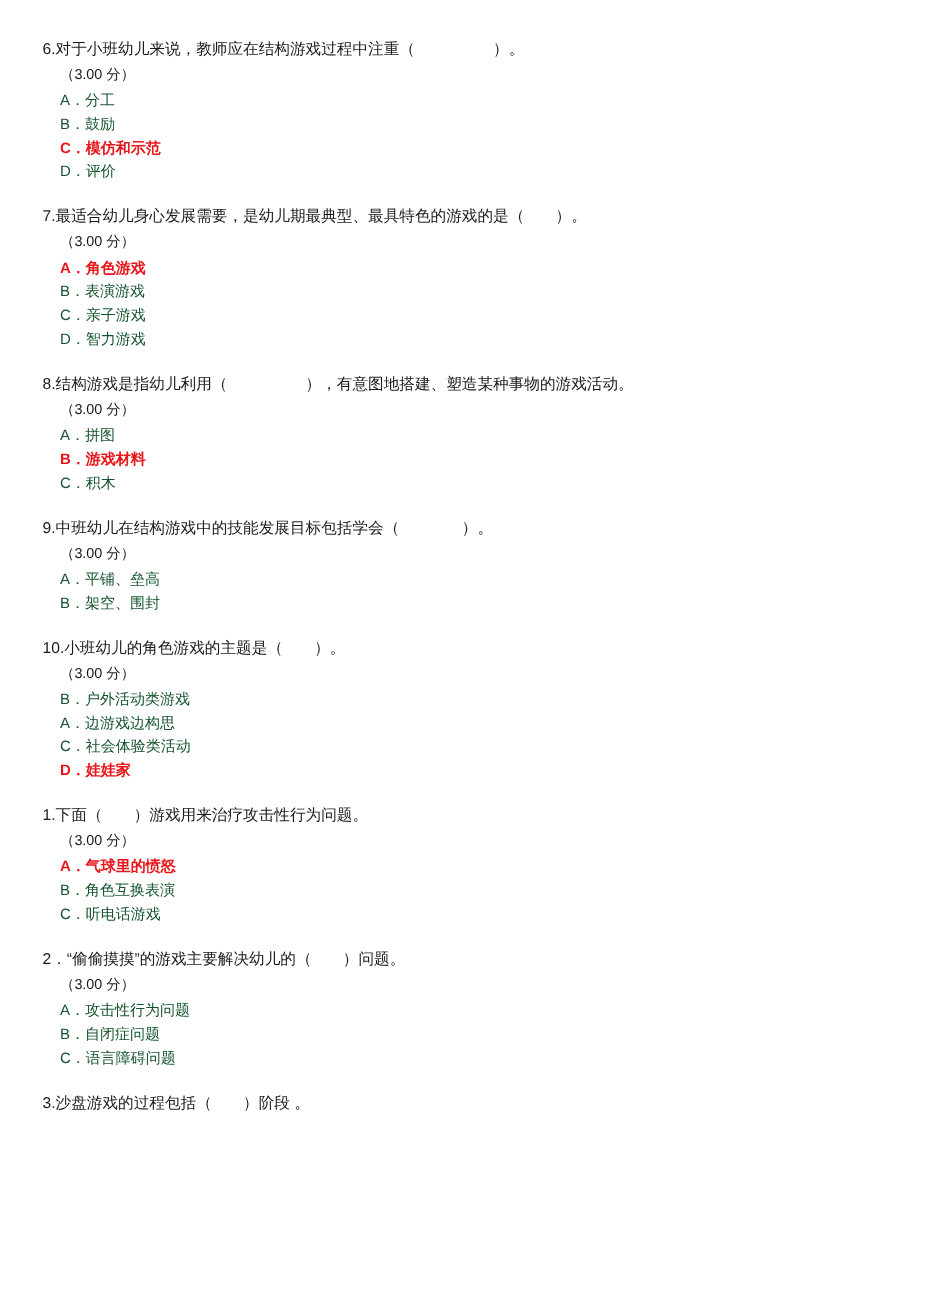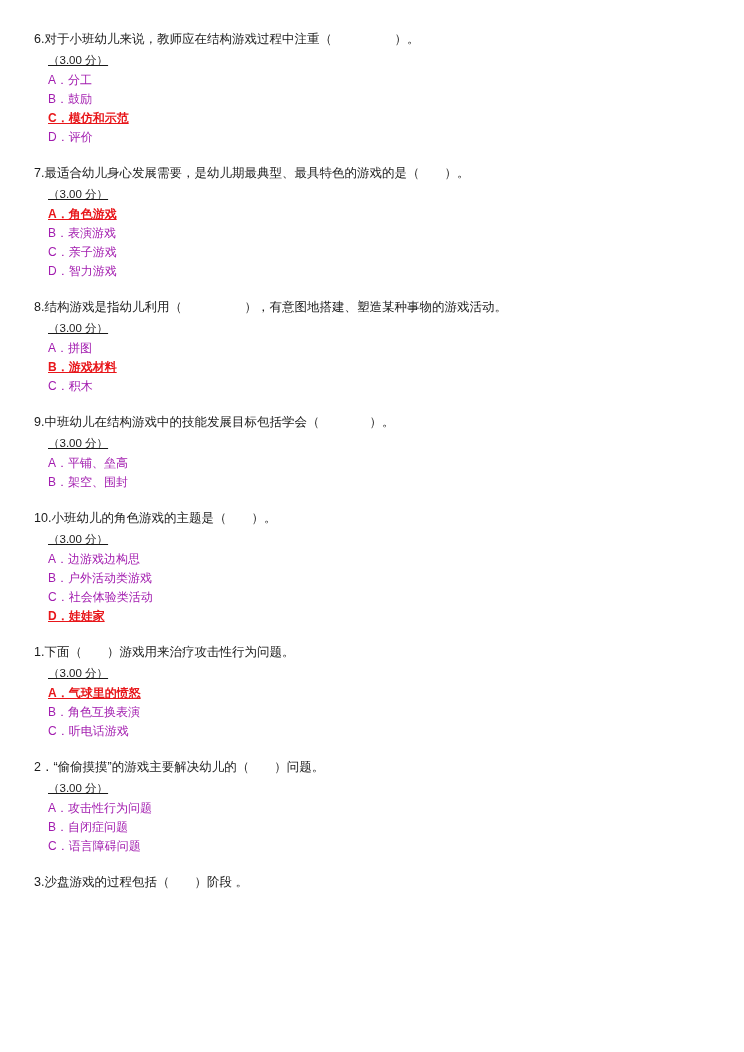--- a/index.html
+++ b/index.html
@@ -30,33 +30,31 @@
     line-height: 19px;
     color: #1a1a1a;
     margin: 0 0 2px 0;
     white-space: pre-wrap;
   }
   .points {
     font-size: 11.5px;
     line-height: 18px;
     color: #1a1a1a;
     margin: 0 0 2px 14px;
-    text-decoration: underline;
   }
   .option {
     font-size: 12px;
     line-height: 19px;
-    color: #a21caf;
+    color: #14532d;
     margin: 0 0 0 14px;
     white-space: pre-wrap;
   }
   .option.correct {
     color: #e8161a;
     font-weight: bold;
-    text-decoration: underline;
   }
 </style>
 </head>
 <body>
 
 <div class="page">
   <div id="questions-root">
       <div class="question-block">
         <p class="stem">6.对于小班幼儿来说，教师应在结构游戏过程中注重（　　　　　）。</p>
         <p class="points">（3.00 分）</p>
@@ -82,22 +80,22 @@
       </div>
       <div class="question-block">
         <p class="stem">9.中班幼儿在结构游戏中的技能发展目标包括学会（　　　　）。</p>
         <p class="points">（3.00 分）</p>
         <p class="option">A．平铺、垒高</p>
         <p class="option">B．架空、围封</p>
       </div>
       <div class="question-block">
         <p class="stem">10.小班幼儿的角色游戏的主题是（　　）。</p>
         <p class="points">（3.00 分）</p>
+        <p class="option">B．户外活动类游戏</p>
         <p class="option">A．边游戏边构思</p>
-        <p class="option">B．户外活动类游戏</p>
         <p class="option">C．社会体验类活动</p>
         <p class="option correct">D．娃娃家</p>
       </div>
       <div class="question-block">
         <p class="stem">1.下面（　　）游戏用来治疗攻击性行为问题。</p>
         <p class="points">（3.00 分）</p>
         <p class="option correct">A．气球里的愤怒</p>
         <p class="option">B．角色互换表演</p>
         <p class="option">C．听电话游戏</p>
       </div>

